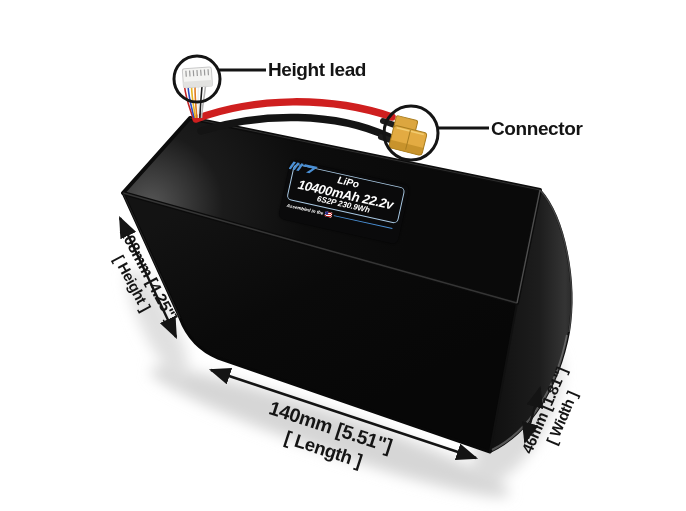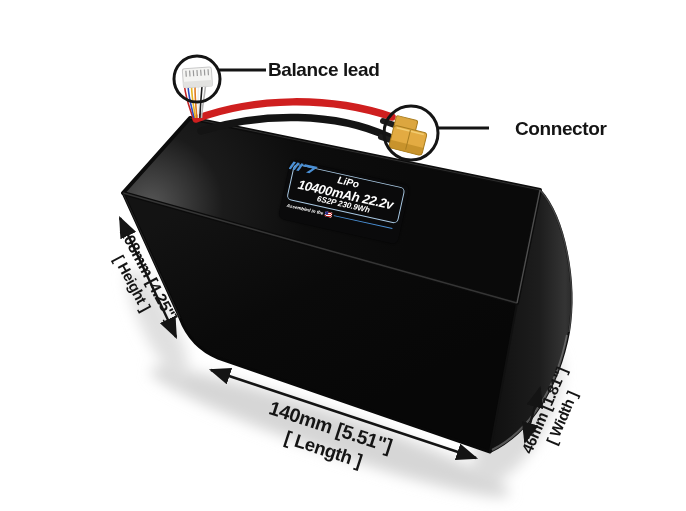--- a/index.html
+++ b/index.html
@@ -170,22 +170,22 @@
         <g fill="#4a8fd4">
           <path d="M6,3 h5 l-7,16 h-5 z"></path>
           <path d="M14,3 h5 l-7,16 h-5 z"></path>
           <path d="M22,3 h5 l-7,16 h-5 z"></path>
           <path d="M30,3 h26 l-14,16 h-7 l11,-11 h-21 z"></path>
         </g>
       </svg>
     </div>
   </div>
 
-  <div class="ann callout" style="left:268px;top:59px;">Balance lead</div>
-  <div class="ann callout" style="left:515px;top:118px;">Connector</div>
+  <div class="ann callout" style="left:268px;top:59px;">Height lead</div>
+  <div class="ann callout" style="left:491px;top:118px;">Connector</div>
 
   <div class="dim" id="dim-height">
     <span class="l1">108mm [4.25"]</span>
     <span class="l2">[ Height ]</span>
   </div>
   <div class="dim" id="dim-length">
     <span class="l1">140mm [5.51"]</span>
     <span class="l2">[ Length ]</span>
   </div>
   <div class="dim" id="dim-width">

